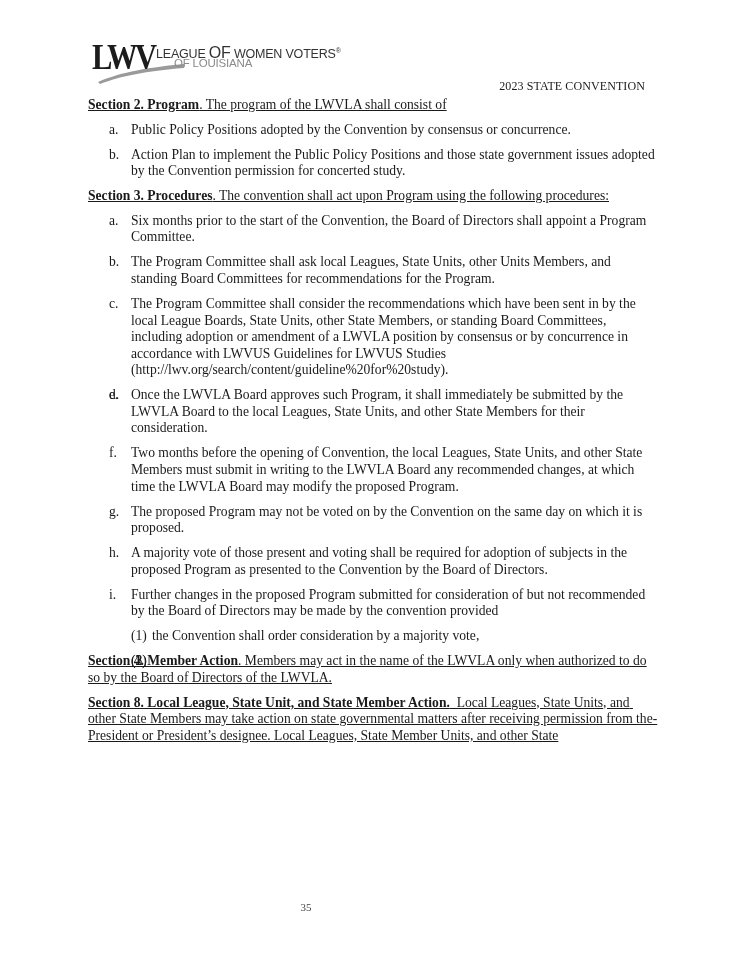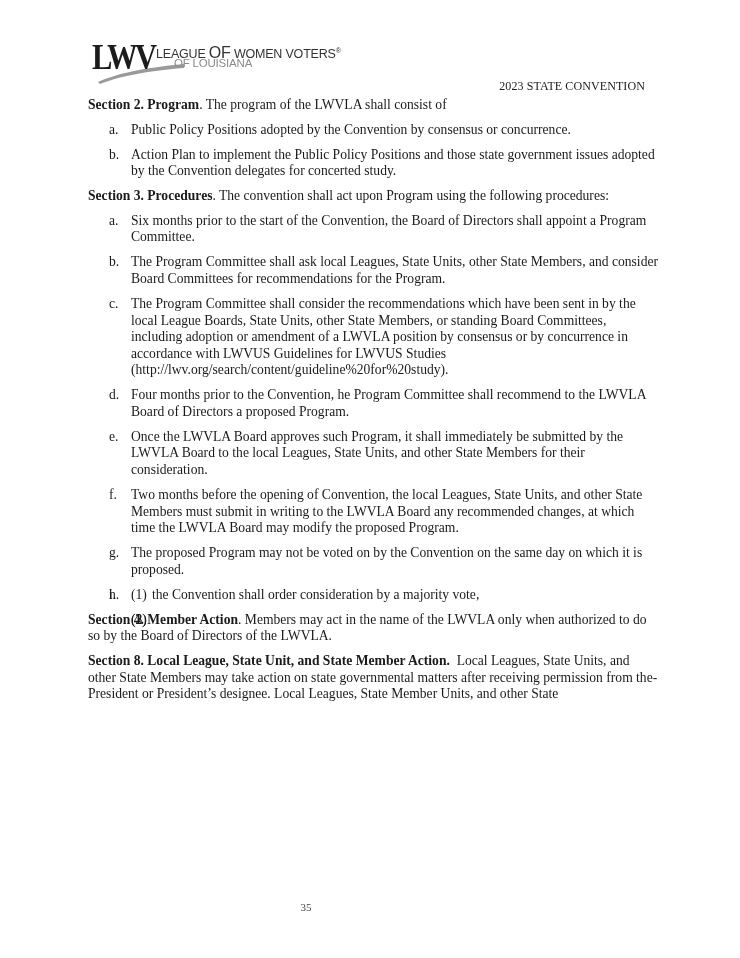--- a/index.html
+++ b/index.html
@@ -12,21 +12,21 @@
                transform: scaleX(0.85); transform-origin: left top; line-height: 34px; }
   .logo-swoosh { position: absolute; left: 4px; top: 20px; }
   .logo-line1 { position: absolute; left: 64px; top: 4px; font-family: "Liberation Sans", sans-serif;
                 font-size: 12.5px; color: #333; letter-spacing: -0.2px; white-space: nowrap; }
   .logo-line1 .small { font-size: 16px; }
   .logo-line2 { position: absolute; left: 82px; top: 17px; font-family: "Liberation Sans", sans-serif;
                 font-size: 11.5px; color: #8a8a8a; white-space: nowrap; letter-spacing: -0.2px; text-align: center; }
   .conv-title { position: absolute; right: 95px; top: 47px; font-size: 12px; color: #1a1a1a;
                 letter-spacing: 0.1px; margin-top: 32px; }
   .content { position: absolute; left: 88px; top: 97px; width: 570px; font-size: 13.6px; line-height: 16.6px; }
-  .section { margin: 0 0 8px 0; }
+  .section { margin: 0 0 8px 0; text-decoration: underline; }
   .section b { font-weight: bold; }
   .list { margin: 0; padding: 0; list-style: none; }
   .item { position: relative; padding-left: 43px; margin: 0 0 8.4px 0; }
   .item .marker { position: absolute; left: 21px; top: 0; }
   .sub { position: relative; padding-left: 64px; margin: 0 0 8.4px 0; }
   .sub .marker { position: absolute; left: 43px; top: 0; }
   .page-num { position: absolute; left: 0; width: 612px; top: 901px; text-align: center;
               font-size: 11px; color: #444; }
 </style>
 </head>
@@ -42,34 +42,34 @@
     <div class="logo-line2">OF LOUISIANA</div>
   </div>
   <div class="conv-title">2023 STATE CONVENTION</div>
 </div>
 
 <div class="content">
 
   <p class="section"><b>Section 2. Program</b><span>. The program of the LWVLA shall consist of</span></p>
   <div class="list">
     <div class="item"><span class="marker">a.</span><span>Public Policy Positions adopted by the Convention by consensus or concurrence.</span></div>
-    <div class="item"><span class="marker">b.</span><span>Action Plan to implement the Public Policy Positions and those state government issues adopted by the Convention delegates for concerted study.</span></div>
+    <div class="item"><span class="marker">b.</span><span>Action Plan to implement the Public Policy Positions and those state government issues adopted by the Convention permission for concerted study.</span></div>
   </div>
 
   <p class="section"><b>Section 3. Procedures</b><span>. The convention shall act upon Program using the following procedures:</span></p>
   <div class="list">
     <div class="item"><span class="marker">a.</span><span>Six months prior to the start of the Convention, the Board of Directors shall appoint a Program Committee.</span></div>
-    <div class="item"><span class="marker">b.</span><span>The Program Committee shall ask local Leagues, State Units, other State Members, and consider Board Committees for recommendations for the Program.</span></div>
+    <div class="item"><span class="marker">b.</span><span>The Program Committee shall ask local Leagues, State Units, other Units Members, and standing Board Committees for recommendations for the Program.</span></div>
     <div class="item"><span class="marker">c.</span><span>The Program Committee shall consider the recommendations which have been sent in by the local League Boards, State Units, other State Members, or standing Board Committees, including adoption or amendment of a LWVLA position by consensus or by concurrence in accordance with LWVUS Guidelines for LWVUS Studies (http://lwv.org/search/content/guideline%20for%20study).</span></div>
-    <div class="item"><span class="marker">d.</span><span> Four months prior to the Convention, he Program Committee shall recommend to the LWVLA Board of Directors a proposed Program.</span></div>
+    <div class="item"><span class="marker">d.</span></div>
     <div class="item"><span class="marker">e.</span><span>Once the LWVLA Board approves such Program, it shall immediately be submitted by the LWVLA Board to the local Leagues, State Units, and other State Members for their consideration.</span></div>
     <div class="item"><span class="marker">f.</span><span>Two months before the opening of Convention, the local Leagues, State Units, and other State Members must submit in writing to the LWVLA Board any recommended changes, at which time the LWVLA Board may modify the proposed Program.</span></div>
     <div class="item"><span class="marker">g.</span><span>The proposed Program may not be voted on by the Convention on the same day on which it is proposed.</span></div>
-    <div class="item"><span class="marker">h.</span></div>
-    <div class="item"><span class="marker">i.</span></div>
+    <div class="item"><span class="marker">h.</span><span>A majority vote of those present and voting shall be required for adoption of subjects in the proposed Program as presented to the Convention by the Board of Directors.</span></div>
+    <div class="item"><span class="marker">i.</span><span>Further changes in the proposed Program submitted for consideration of but not recommended by the Board of Directors may be made by the convention provided</span></div>
     <div class="sub"><span class="marker">(1)</span><span>the Convention shall order consideration by a majority vote,</span></div>
     <div class="sub"><span class="marker">(2)</span></div>
     <div class="sub"><span class="marker">(3)</span></div>
   </div>
 
   <p class="section"><b>Section 4. Member Action</b><span>. Members may act in the name of the LWVLA only when authorized to do so by the Board of Directors of the LWVLA.</span></p>
 
   <p class="section"><b>Section 8. Local League, State Unit, and State Member Action.</b><span style="white-space: pre-wrap">  Local Leagues, State Units, and other State Members may take action on state governmental matters after receiving permission from the-President or President’s designee. Local Leagues, State Member Units, and other State</span></p>
 </div>
 

